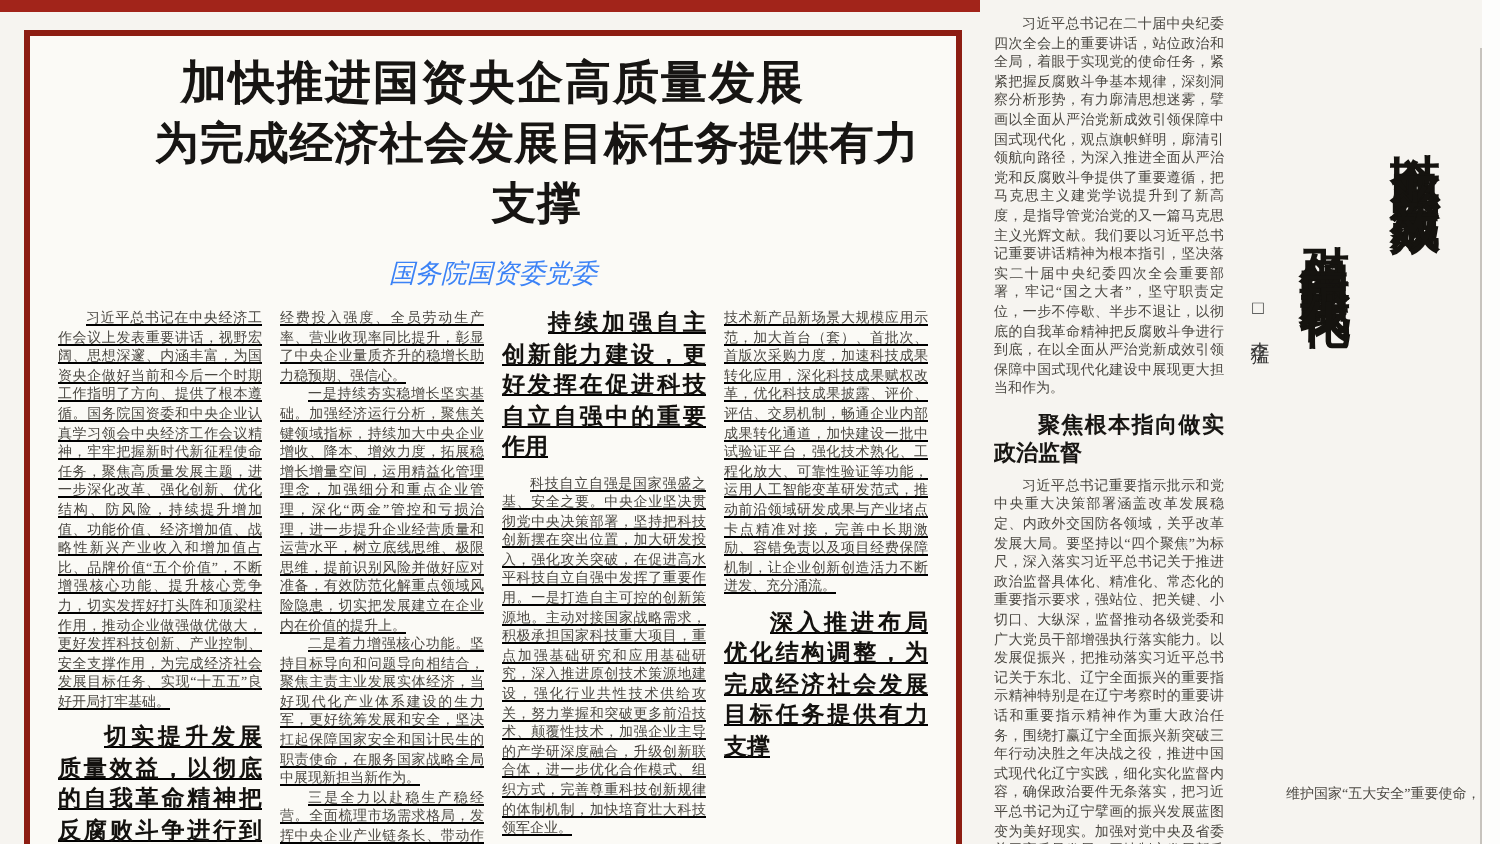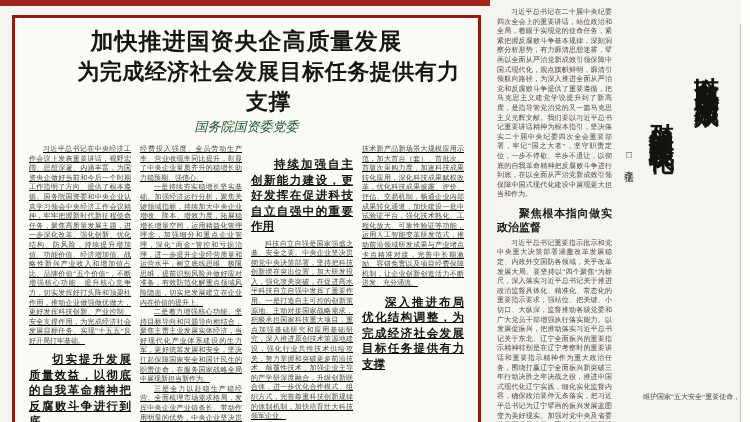--- a/index.html
+++ b/index.html
@@ -8,22 +8,22 @@
   
   .topbar{position:absolute;left:0;top:0;width:490px;height:6px;background:#a2241a;}
   
   .frame{position:absolute;left:12px;top:15px;width:469px;height:440px;
          border:3px solid #8d1d12;background:#fbfaf6;box-sizing:border-box;
          padding:8px 14px 0 14px;overflow:hidden;}
   .hl{ text-align:center;font-weight:bold;color:#171513;
        font-family:"Liberation Serif","DejaVu Serif",serif;}
   .hl-1{font-size:23px;line-height:31px;letter-spacing:1px;}
   .hl-2{font-size:22px;line-height:30px;letter-spacing:0.5px;margin-left:44px;}
-  .byline{ text-align:center;font-size:13px;line-height:20px;color:#14532d;
-           font-style:italic;margin-top:0;}
+  .byline{ text-align:center;font-size:13px;line-height:20px;color:#3b82f6;
+           font-style:italic;margin-top:10px;}
   .cols{display:flex;gap:9px;margin-top:8px;height:300px;overflow:hidden;text-decoration:underline;}
   .col{width:103px;overflow:hidden;}
   .body{margin:0;font-size:7px;line-height:9.6px;color:#4b4842;text-align:justify;
         word-break:break-all;text-indent:2em;}
   .body.noindent{text-indent:0;}
   .subhead{font-family:"Liberation Sans","DejaVu Sans",sans-serif;
            font-weight:bold;font-size:11.5px;line-height:15.5px;color:#14120f;
            text-align:justify;word-break:break-all;text-indent:2em;
            margin:6px 0 5px 0;}
   
@@ -61,21 +61,21 @@
         <div class="subhead">切实提升发展质量效益，以彻底的自我革命精神把反腐败斗争进行到底</div>
         <p class="body">我国经济基础稳、优势多、韧性强、潜能大，长期向好的支撑条件和基本趋势没有改变，经济回升向好、长期向好的基本面没有变。同时，当前经济运行仍面临一些困难和挑战，外部环境变化带来的不利影响加深。实现中央经济工作会议确立的经济稳定增长目标，既需要政策加力，也需要发挥好等</p>
       </div>
       <div class="col">
         <p class="body noindent">经费投入强度、全员劳动生产率、营业收现率同比提升，彰显了中央企业量质齐升的稳增长助力稳预期、强信心。</p>
         <p class="body">一是持续夯实稳增长坚实基础。加强经济运行分析，聚焦关键领域指标，持续加大中央企业增收、降本、增效力度，拓展稳增长增量空间，运用精益化管理理念，加强细分和重点企业管理，深化“两金”管控和亏损治理，进一步提升企业经营质量和运营水平，树立底线思维、极限思维，提前识别风险并做好应对准备，有效防范化解重点领域风险隐患，切实把发展建立在企业内在价值的提升上。</p>
         <p class="body">二是着力增强核心功能。坚持目标导向和问题导向相结合，聚焦主责主业发展实体经济，当好现代化产业体系建设的生力军，更好统筹发展和安全，坚决扛起保障国家安全和国计民生的职责使命，在服务国家战略全局中展现新担当新作为。</p>
         <p class="body">三是全力以赴稳生产稳经营。全面梳理市场需求格局，发挥中央企业产业链条长、带动作用明显的优势，中央企业坚决贯彻党中央决策部署，带动上中下游、大中小企业融通发展。</p>
       </div>
       <div class="col">
-        <div class="subhead" style="margin-top:12px;">持续加强自主创新能力建设，更好发挥在促进科技自立自强中的重要作用</div>
+        <div class="subhead" style="margin-top:0;">持续加强自主创新能力建设，更好发挥在促进科技自立自强中的重要作用</div>
         <p class="body">科技自立自强是国家强盛之基、安全之要。中央企业坚决贯彻党中央决策部署，坚持把科技创新摆在突出位置，加大研发投入，强化攻关突破，在促进高水平科技自立自强中发挥了重要作用。一是打造自主可控的创新策源地。主动对接国家战略需求，积极承担国家科技重大项目，重点加强基础研究和应用基础研究，深入推进原创技术策源地建设，强化行业共性技术供给攻关，努力掌握和突破更多前沿技术、颠覆性技术，加强企业主导的产学研深度融合，升级创新联合体，进一步优化合作模式、组织方式，完善尊重科技创新规律的体制机制，加快培育壮大科技领军企业。</p>
       </div>
       <div class="col">
         <p class="body noindent">技术新产品新场景大规模应用示范，加大首台（套）、首批次、首版次采购力度，加速科技成果转化应用，深化科技成果赋权改革，优化科技成果披露、评价、评估、交易机制，畅通企业内部成果转化通道，加快建设一批中试验证平台，强化技术熟化、工程化放大、可靠性验证等功能，运用人工智能变革研发范式，推动前沿领域研发成果与产业堵点卡点精准对接，完善中长期激励、容错免责以及项目经费保障机制，让企业创新创造活力不断迸发、充分涌流。</p>
         <div class="subhead">深入推进布局优化结构调整，为完成经济社会发展目标任务提供有力支撑</div>
       </div>
     </div>
   </div>
 
   <div class="rcol-a">

